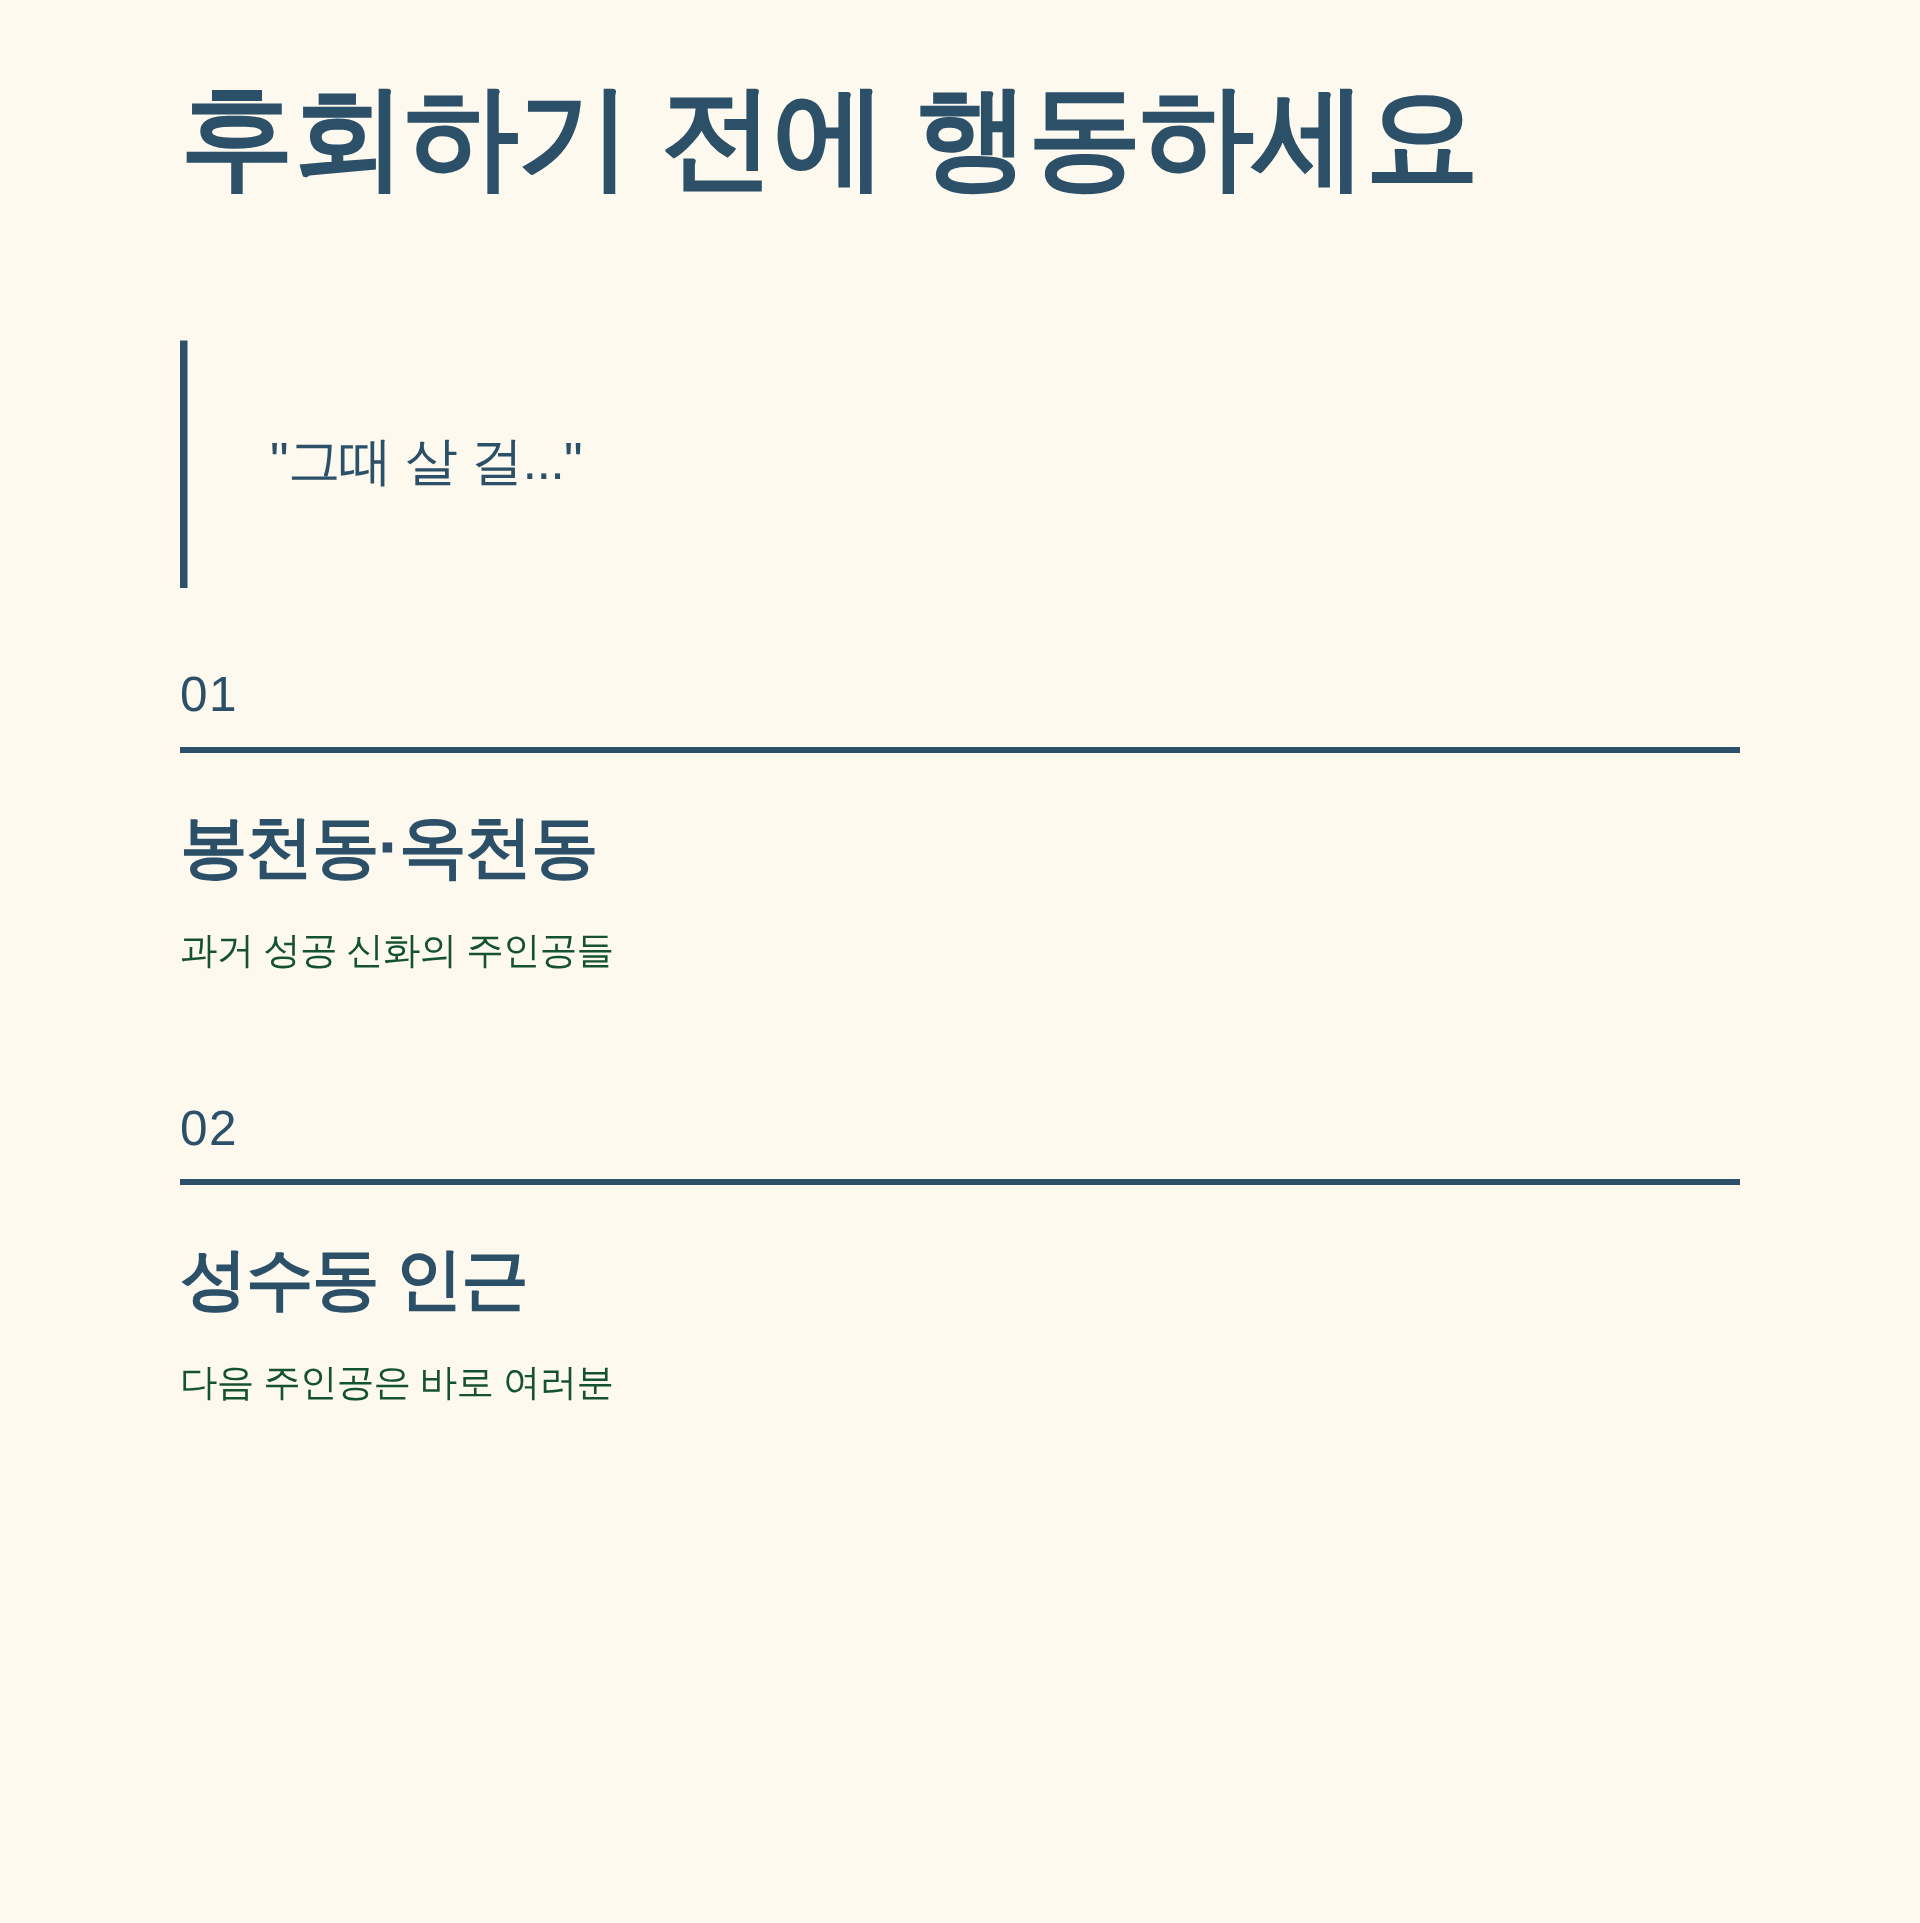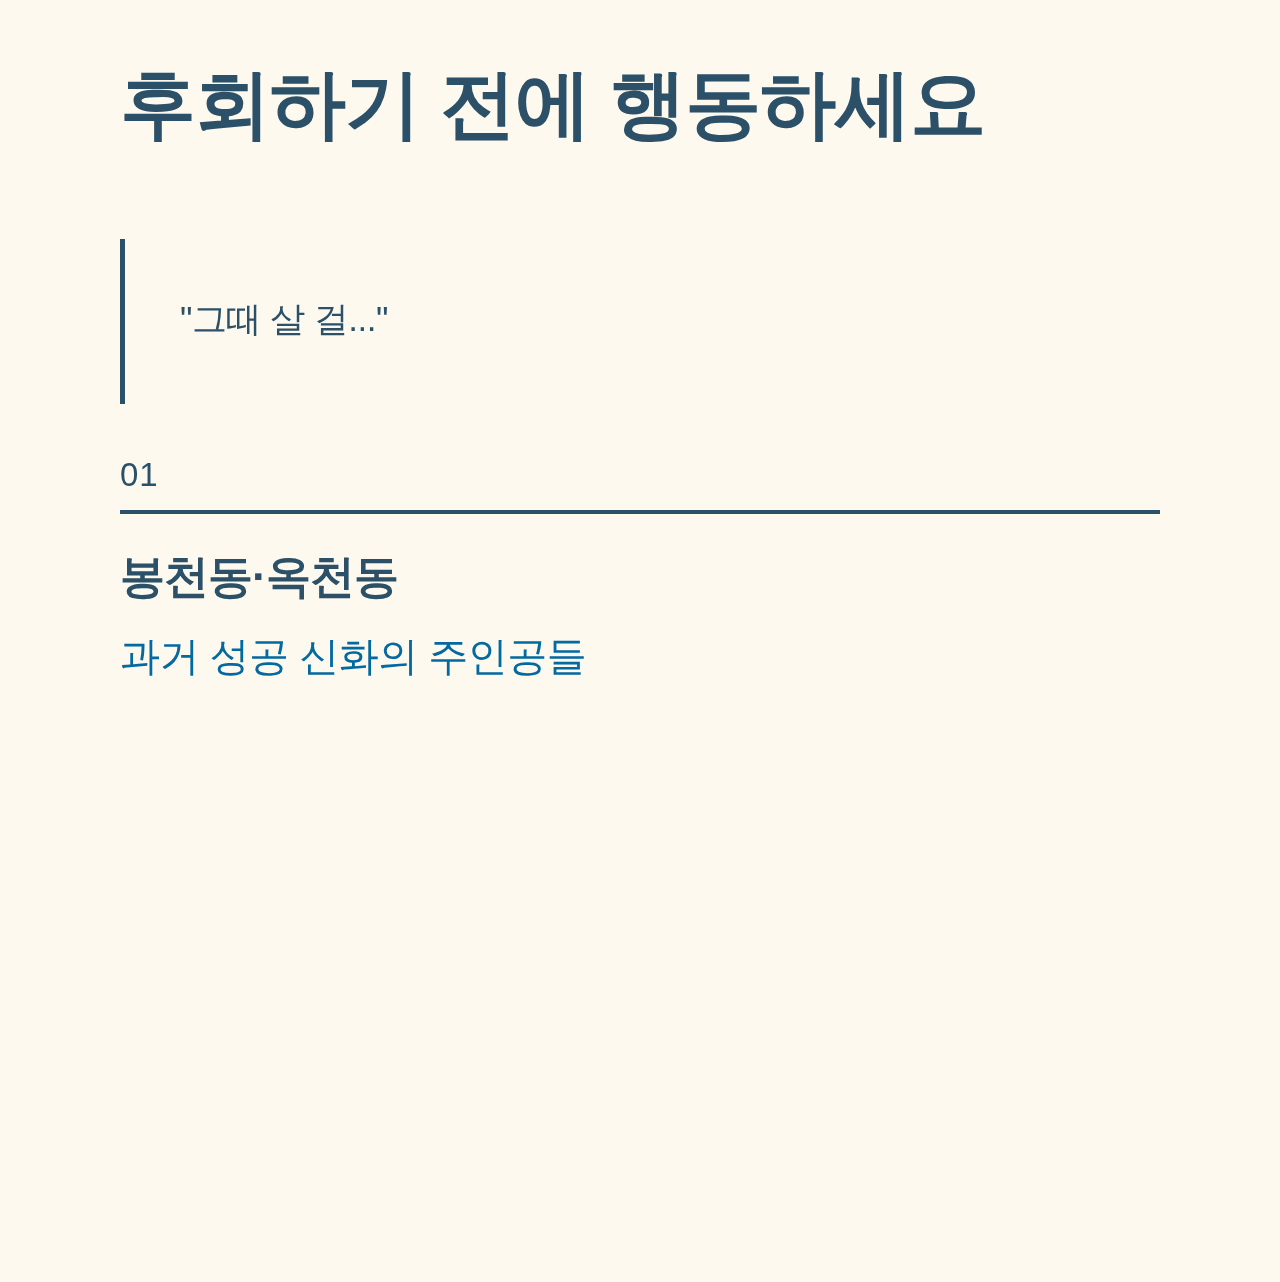--- a/index.html
+++ b/index.html
@@ -16,21 +16,21 @@
   }
   .page {
     position: relative;
     width: 1280px;
     height: 1282px;
     box-sizing: border-box;
     padding: 0 120px;
   }
   .headline {
     margin: 0;
-    padding-top: 60px;
+    padding-top: 48px;
     font-size: 76px;
     line-height: 1.15;
     font-weight: 700;
     letter-spacing: -1px;
     color: #2b5068;
   }
   .quote-block {
     position: relative;
     margin-top: 92px;
     padding-left: 60px;
@@ -71,23 +71,23 @@
   .item-title {
     margin: 36px 0 0 0;
     font-size: 45px;
     font-weight: 700;
     letter-spacing: -1px;
     color: #2b5068;
     line-height: 1.2;
   }
   .item-desc {
     margin: 26px 0 0 0;
-    font-size: 40px;
+    font-size: 25px;
     font-weight: 400;
-    color: #0369a1;
+    color: #14532d;
     letter-spacing: -0.5px;
     line-height: 1.3;
   }
   .item + .item {
     margin-top: 84px;
   }
 </style>
 </head>
 <body>
 
@@ -100,14 +100,20 @@
     <div class="quote-text">"그때 살 걸..."</div>
   </div>
 
   <div class="item">
     <div class="item-number">01</div>
     <div class="item-rule"></div>
     <h2 class="item-title">봉천동·옥천동</h2>
     <p class="item-desc">과거 성공 신화의 주인공들</p>
   </div>
 
+  <div class="item">
+    <div class="item-number">02</div>
+    <div class="item-rule"></div>
+    <h2 class="item-title">성수동 인근</h2>
+    <p class="item-desc">다음 주인공은 바로 여러분</p>
+  </div>
 
 </div>
 
 </body></html>

